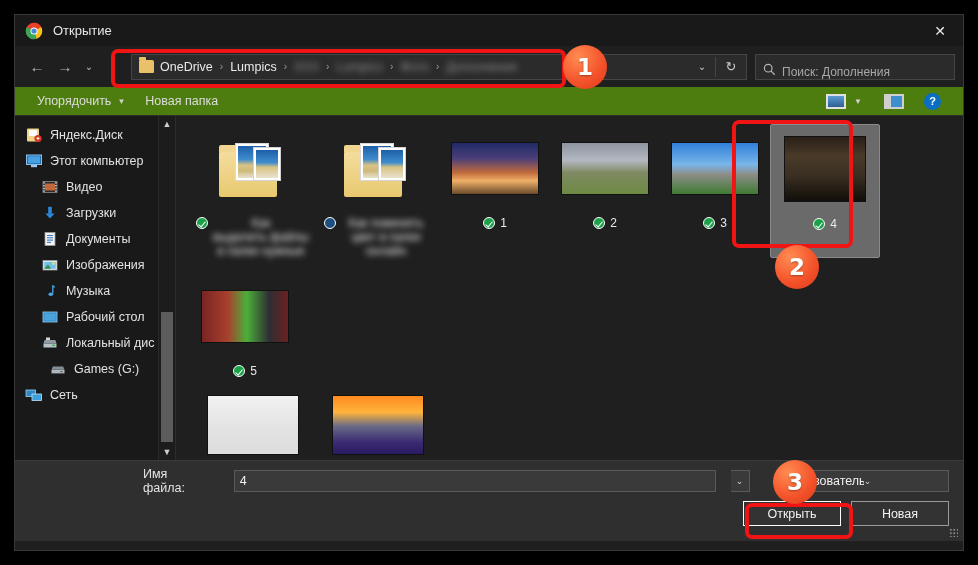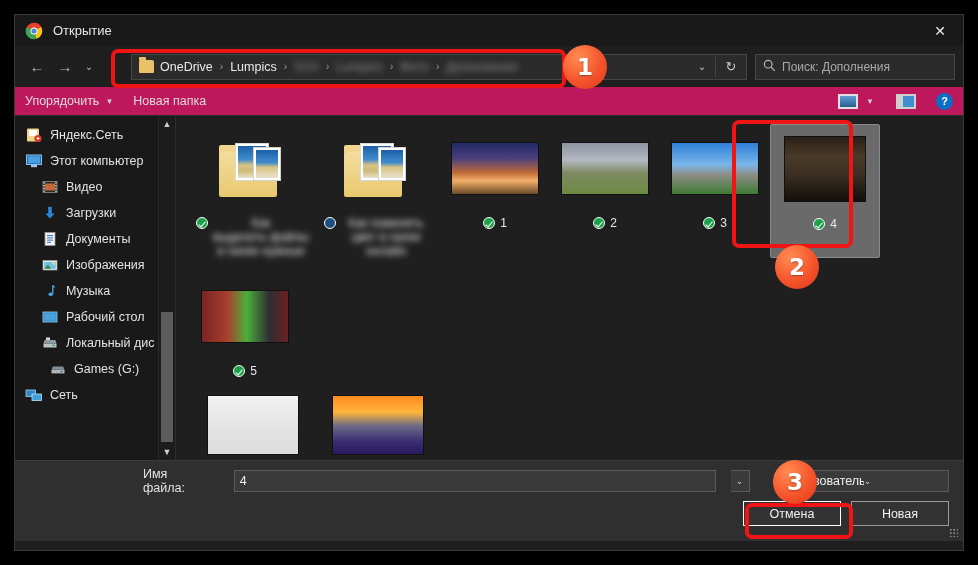--- a/index.html
+++ b/index.html
@@ -27,26 +27,26 @@
                 border-radius:1px 2px 1px 1px;position:relative;}
   .crumb-folder:after{content:"";position:absolute;left:0;top:-3px;width:7px;height:3px;
                       background:#e8c168;border-radius:1px 1px 0 0;}
   .crumb{color:#e9e9e9;font-size:12.5px;white-space:nowrap;}
   .crumb-sep{color:#9a9a9a;font-size:10px;margin:0 7px;}
   .crumb.blur{color:#8c8c8c;filter:blur(3.4px);}
   .addr-chev{width:26px;text-align:center;color:#c5c5c5;font-size:10px;flex:none;}
   .addr-divider{width:1px;height:20px;background:#454545;flex:none;}
   .refresh{width:30px;text-align:center;color:#c8c8c8;font-size:13px;flex:none;}
   .searchbox{width:200px;height:26px;background:#2b2b2b;border:1px solid #454545;
-             display:flex;align-items:center;box-sizing:border-box;flex:none;margin-left:4px;}
+             display:flex;align-items:flex-end;box-sizing:border-box;flex:none;margin-left:4px;}
   .search-ico{width:26px;text-align:center;color:#b4b4b4;font-size:12px;}
   .search-ph{color:#a8a8a8;font-size:12px;}
 
   
-  .toolbar{height:29px;background:#be185d;display:flex;align-items:center;padding:0 10px;
+  .toolbar{height:29px;background:#4d7c0f;display:flex;align-items:center;padding:0 22px;
            box-sizing:border-box;border-bottom:1px solid #2e2e2e;}
   .tb-item{color:#dcdcdc;font-size:12.5px;margin-right:20px;display:flex;align-items:center;}
   .tb-caret{font-size:8px;margin-left:6px;color:#cfcfcf;}
   .tb-right{margin-left:auto;display:flex;align-items:center;gap:2px;}
   .ico-view{width:20px;height:15px;background:linear-gradient(#5d9bd4,#2d5f8f);
             border:2px solid #e0e0e0;box-sizing:border-box;}
   .ico-caret{width:20px;text-align:center;color:#d0d0d0;font-size:8px;}
   .ico-pane{width:20px;height:15px;border:2px solid #cfcfcf;box-sizing:border-box;display:flex;margin-left:14px;}
   .ico-pane i{flex:1;background:#cfcfcf;}
   .ico-pane i:nth-child(2){background:#3f8fd0;flex:2;}
@@ -209,21 +209,21 @@
 
           <div class="sb-item">
             <span class="sb-ico">
               <svg viewBox="0 0 18 16" width="18" height="16">
                 <rect x="2" y="1.5" width="12" height="13" fill="#f0d488" rx="1"></rect>
                 <rect x="4" y="3" width="8" height="6" fill="#fff"></rect>
                 <circle cx="13" cy="11.5" r="3.6" fill="#d83a2a"></circle>
                 <path d="M11.6 11.4h2.8M13 10v2.8" stroke="#fff" stroke-width="1"></path>
               </svg>
             </span>
-            <span>Яндекс.Сеть</span>
+            <span>Яндекс.Диск</span>
           </div>
 
           <div class="sb-item">
             <span class="sb-ico">
               <svg viewBox="0 0 18 16" width="18" height="16">
                 <rect x="1.5" y="2" width="15" height="9.5" fill="#1f6fb8" stroke="#8fbde8" stroke-width="1"></rect>
                 <rect x="3" y="3.4" width="12" height="6.8" fill="#49a0e0"></rect>
                 <rect x="6" y="12" width="6" height="2.2" fill="#9ec6e6"></rect>
               </svg>
             </span>
@@ -469,21 +469,21 @@
       <div class="filename-row">
         <div class="fn-label">Имя файла:</div>
         <div class="fn-input">4</div>
         <div class="fn-chev">⌄</div>
         <div class="ftype">
           <span>Пользовательские файлы</span>
           <span style="font-size:9px;color:#d8d8d8">⌄</span>
         </div>
       </div>
       <div class="btnrow">
-        <div class="btn primary">Отмена</div>
+        <div class="btn primary">Открыть</div>
         <div class="btn">Новая</div>
       </div>
       <div class="grip"></div>
     </div>
   </div>
 
   <div class="hl" style="left:111px;top:49px;width:455px;height:39px;"></div>
   <div class="hl" style="left:732px;top:120px;width:121px;height:128px;"></div>
   <div class="hl" style="left:745px;top:503px;width:108px;height:36px;"></div>
 

